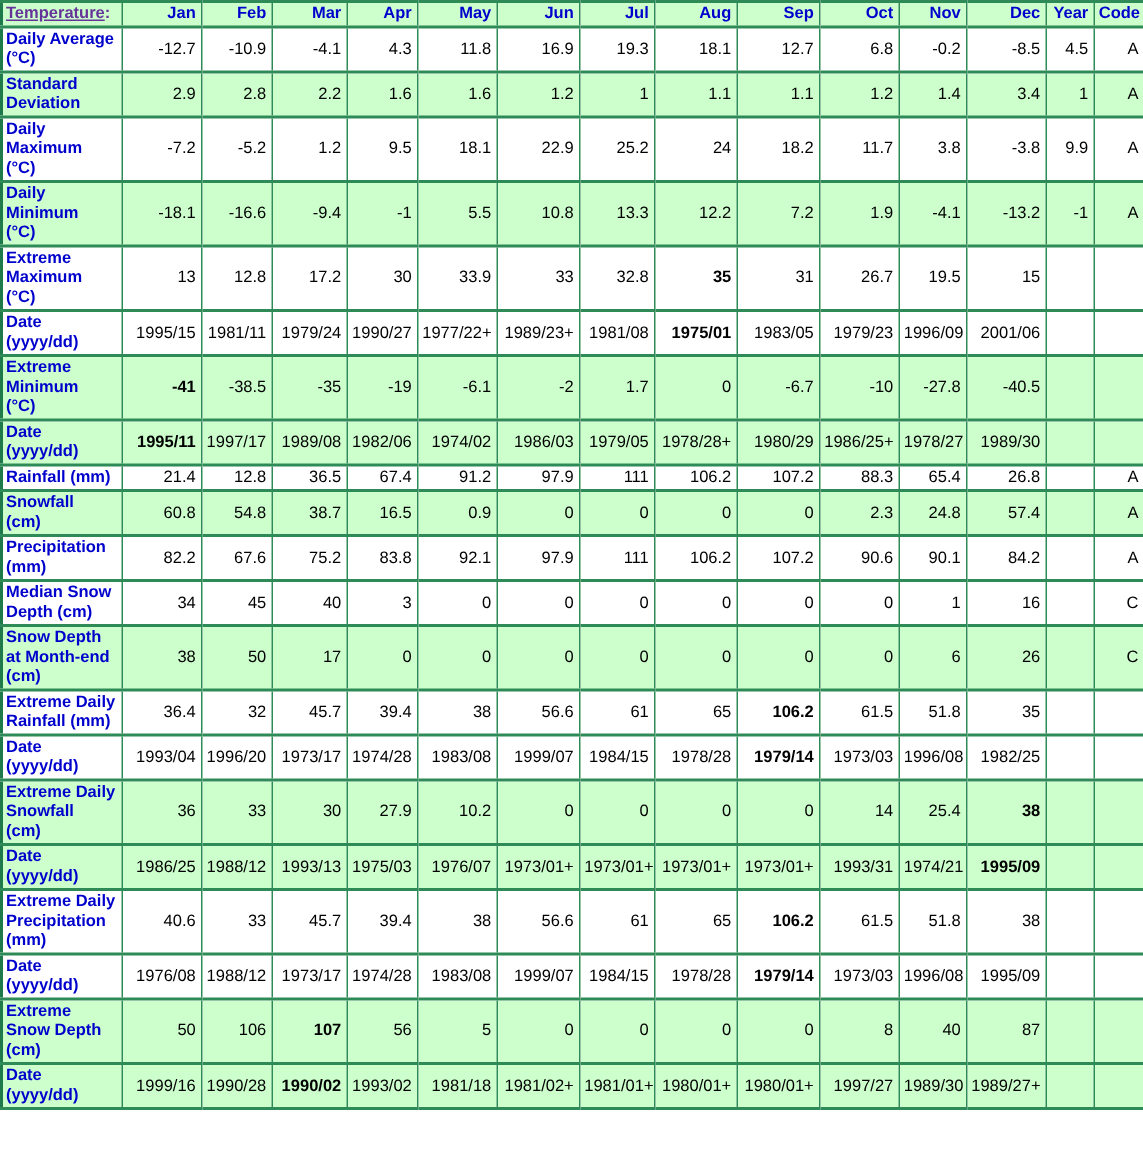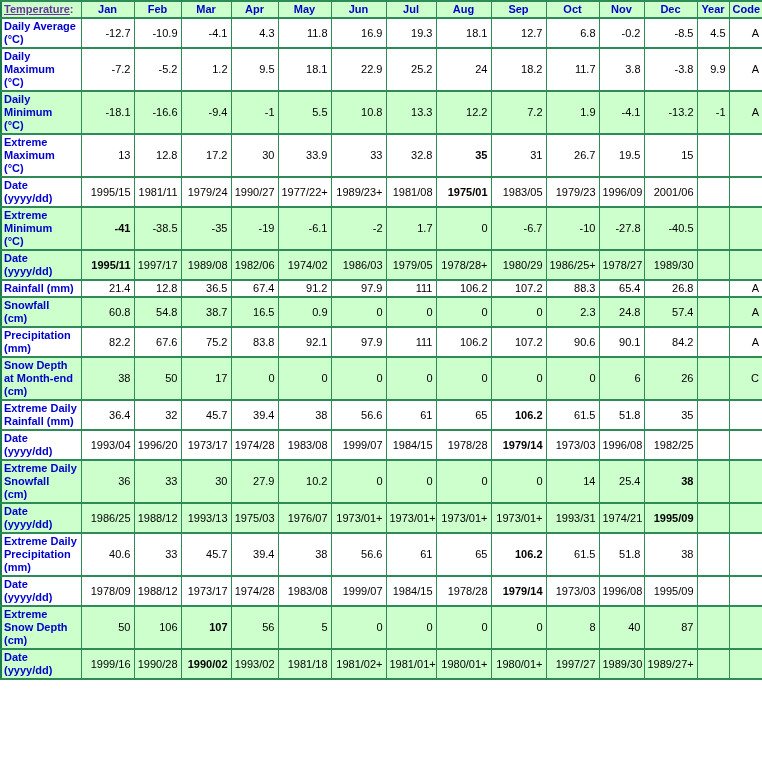--- a/index.html
+++ b/index.html
@@ -18,21 +18,21 @@
     padding:1px 3px;
     line-height:13px;
     vertical-align:middle;
     overflow:hidden;
   }
   tr.green{background:#ccffcc;}
   tr.white{background:#ffffff;}
   th.month-col{
     color:#0000cc;
     font-weight:bold;
-    text-align:center;
+    text-align:right;
     background:#ccffcc;
   }
   td.rowlabel{
     color:#0000cc;
     font-weight:bold;
     text-align:left;
     white-space:pre-line;
     padding-left:2px;
     padding-right:1px;
   }
@@ -113,20 +113,38 @@
         <td class="val">16.9</td>
         <td class="val">19.3</td>
         <td class="val">18.1</td>
         <td class="val">12.7</td>
         <td class="val">6.8</td>
         <td class="val">-0.2</td>
         <td class="val">-8.5</td>
         <td class="val">4.5</td>
         <td class="val">A</td>
       </tr>
+      <tr class="green">
+        <td class="rowlabel">Standard
+Deviation</td>
+        <td class="val">2.9</td>
+        <td class="val">2.8</td>
+        <td class="val">2.2</td>
+        <td class="val">1.6</td>
+        <td class="val">1.6</td>
+        <td class="val">1.2</td>
+        <td class="val">1</td>
+        <td class="val">1.1</td>
+        <td class="val">1.1</td>
+        <td class="val">1.2</td>
+        <td class="val">1.4</td>
+        <td class="val">3.4</td>
+        <td class="val">1</td>
+        <td class="val">A</td>
+      </tr>
       <tr class="white">
         <td class="rowlabel">Daily
 Maximum
 (°C)</td>
         <td class="val">-7.2</td>
         <td class="val">-5.2</td>
         <td class="val">1.2</td>
         <td class="val">9.5</td>
         <td class="val">18.1</td>
         <td class="val">22.9</td>
@@ -278,20 +296,38 @@
         <td class="val">97.9</td>
         <td class="val">111</td>
         <td class="val">106.2</td>
         <td class="val">107.2</td>
         <td class="val">90.6</td>
         <td class="val">90.1</td>
         <td class="val">84.2</td>
         <td class="val"></td>
         <td class="val">A</td>
       </tr>
+      <tr class="white">
+        <td class="rowlabel">Median Snow
+Depth (cm)</td>
+        <td class="val">34</td>
+        <td class="val">45</td>
+        <td class="val">40</td>
+        <td class="val">3</td>
+        <td class="val">0</td>
+        <td class="val">0</td>
+        <td class="val">0</td>
+        <td class="val">0</td>
+        <td class="val">0</td>
+        <td class="val">0</td>
+        <td class="val">1</td>
+        <td class="val">16</td>
+        <td class="val"></td>
+        <td class="val">C</td>
+      </tr>
       <tr class="green">
         <td class="rowlabel">Snow Depth
 at Month-end
 (cm)</td>
         <td class="val">38</td>
         <td class="val">50</td>
         <td class="val">17</td>
         <td class="val">0</td>
         <td class="val">0</td>
         <td class="val">0</td>
@@ -392,21 +428,21 @@
         <td class="val b">106.2</td>
         <td class="val">61.5</td>
         <td class="val">51.8</td>
         <td class="val">38</td>
         <td class="val"></td>
         <td class="val"></td>
       </tr>
       <tr class="white">
         <td class="rowlabel">Date
 (yyyy/dd)</td>
-        <td class="val">1978/09</td>
+        <td class="val">1976/08</td>
         <td class="val">1988/12</td>
         <td class="val">1973/17</td>
         <td class="val">1974/28</td>
         <td class="val">1983/08</td>
         <td class="val">1999/07</td>
         <td class="val">1984/15</td>
         <td class="val">1978/28</td>
         <td class="val b">1979/14</td>
         <td class="val">1973/03</td>
         <td class="val">1996/08</td>

